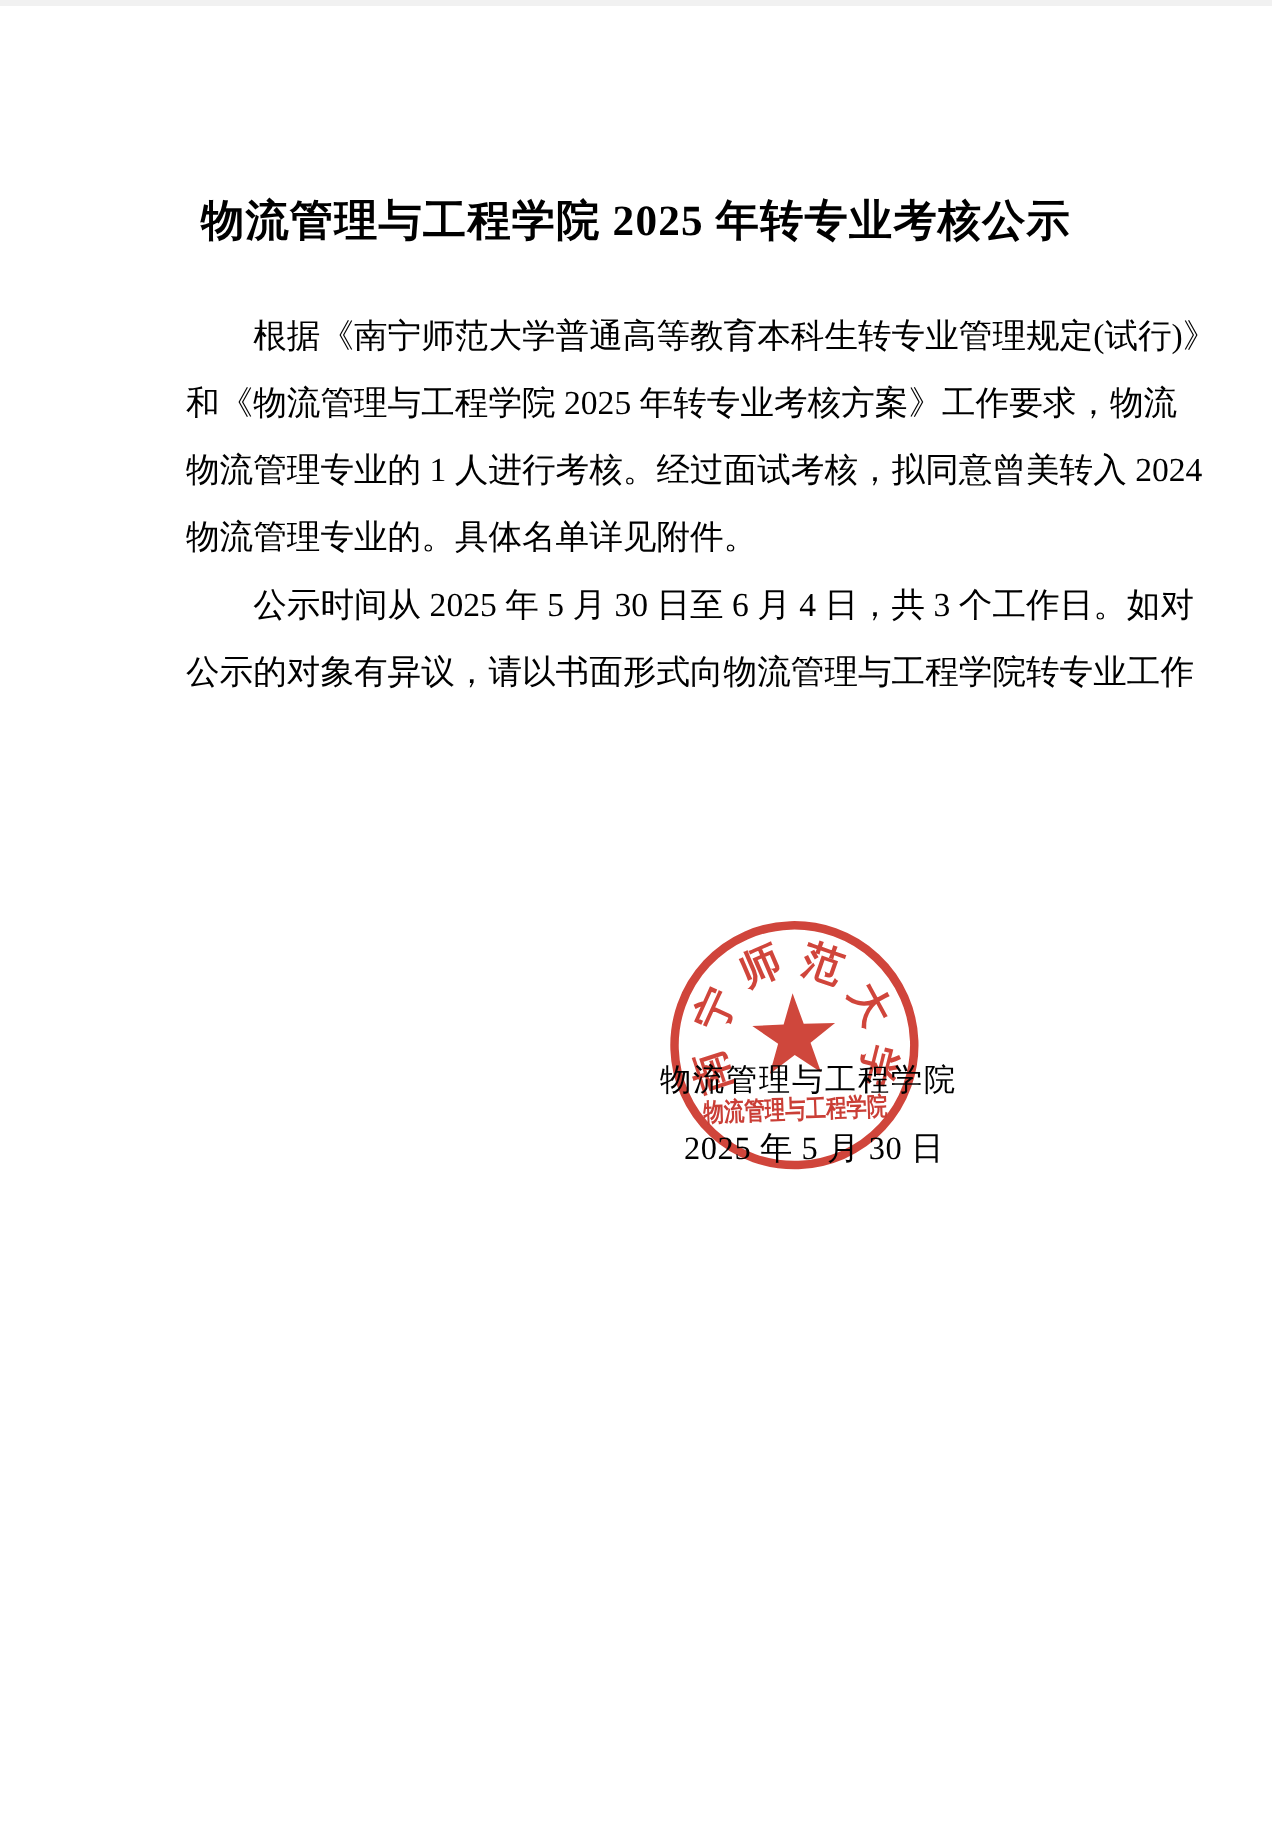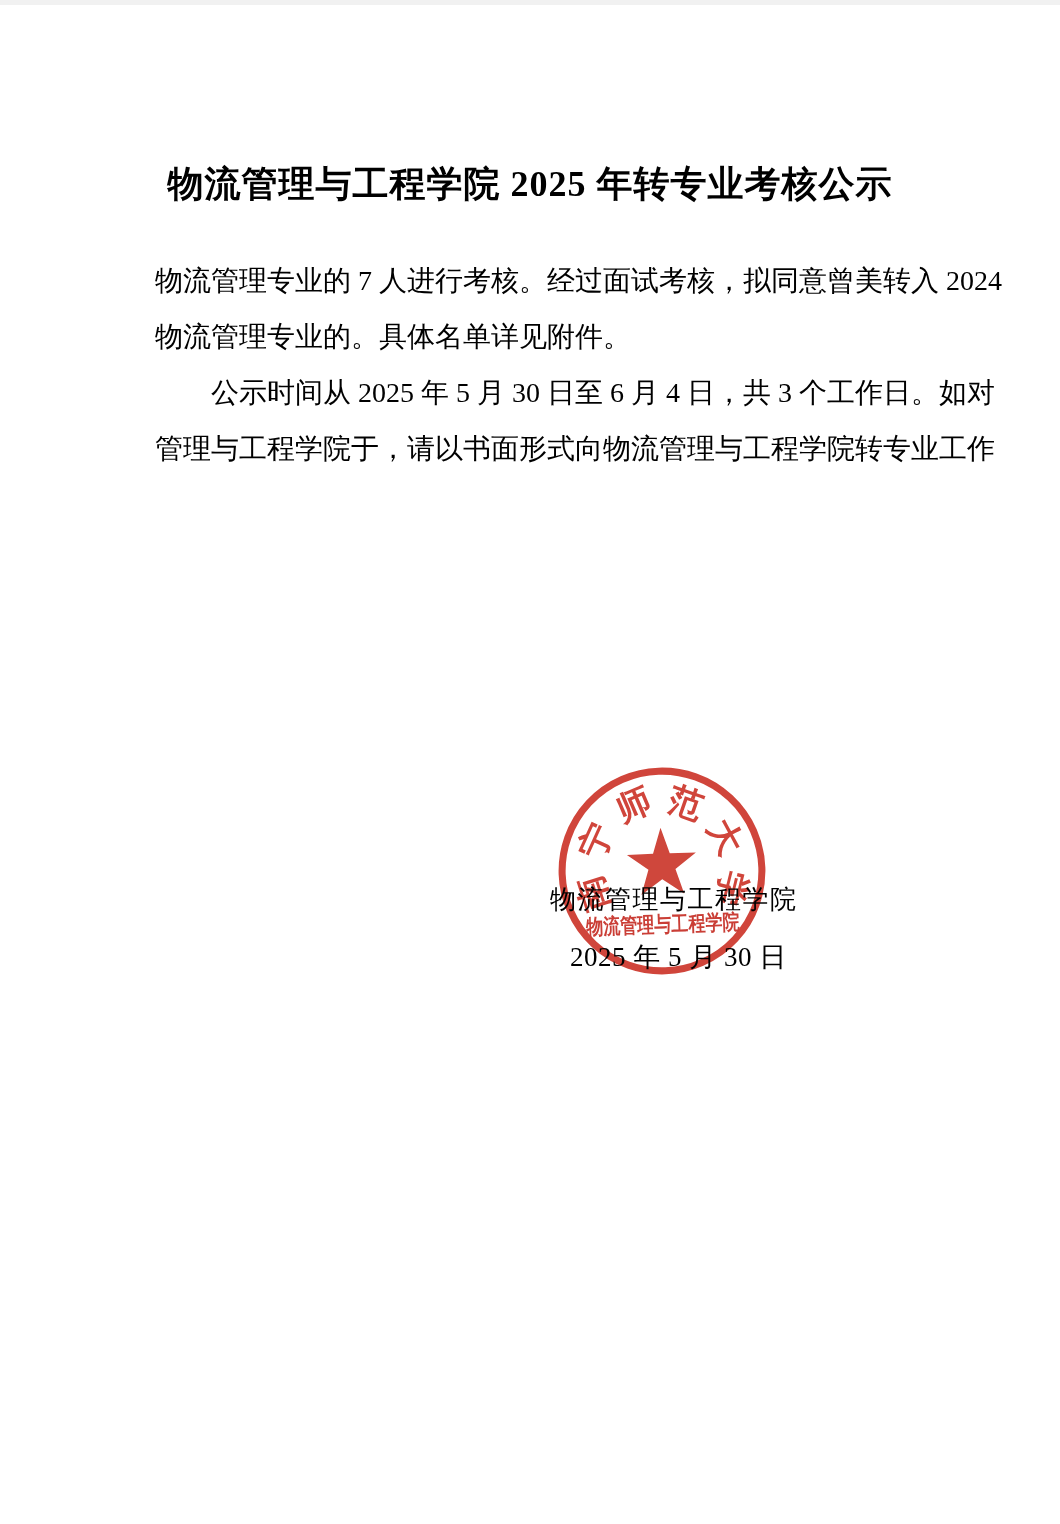--- a/index.html
+++ b/index.html
@@ -85,26 +85,28 @@
 </head>
 <body>
 
 <div class="page">
   <div class="top-strip"></div>
 
   <h1 class="doc-title">物流管理与工程学院 2025 年转专业考核公示</h1>
 
   <div class="body-text">
     <div class="para">
-      <div class="line">物流管理专业的 7 人进行考核。经过面试考核，拟同意曾美转入 2024</div>
+      <div class="line first">根据《南宁师范大学普通高等教育本科生转专业管理规定(试行)》</div>
+      <div class="line">和《物流管理与工程学院 2025 年转专业考核方案》工作要求，物流</div>
+      <div class="line">物流管理专业的 1 人进行考核。经过面试考核，拟同意曾美转入 2024</div>
       <div class="line last">物流管理专业的。具体名单详见附件。</div>
     </div>
     <div class="para">
       <div class="line first">公示时间从 2025 年 5 月 30 日至 6 月 4 日，共 3 个工作日。如对</div>
-      <div class="line">管理与工程学院于，请以书面形式向物流管理与工程学院转专业工作</div>
+      <div class="line">公示的对象有异议，请以书面形式向物流管理与工程学院转专业工作</div>
     </div>
   </div>
 
   <div class="sig-org">物流管理与工程学院</div>
   <div class="sig-date">2025 年 5 月 30 日</div>
 
   <svg class="seal" viewBox="0 0 220 220" xmlns="http://www.w3.org/2000/svg">
     <circle cx="110" cy="110" r="99" fill="none" stroke="#cd372c" stroke-width="7"></circle>
     <polygon fill="#cc392d" points="110,67 118.3,92.6 144.2,92.9 123.4,108.4 131.2,133.1 110,118.1 88.8,133.1 96.6,108.4 75.8,92.9 101.7,92.6"></polygon>
     <g fill="#cd372c" text-anchor="middle">

